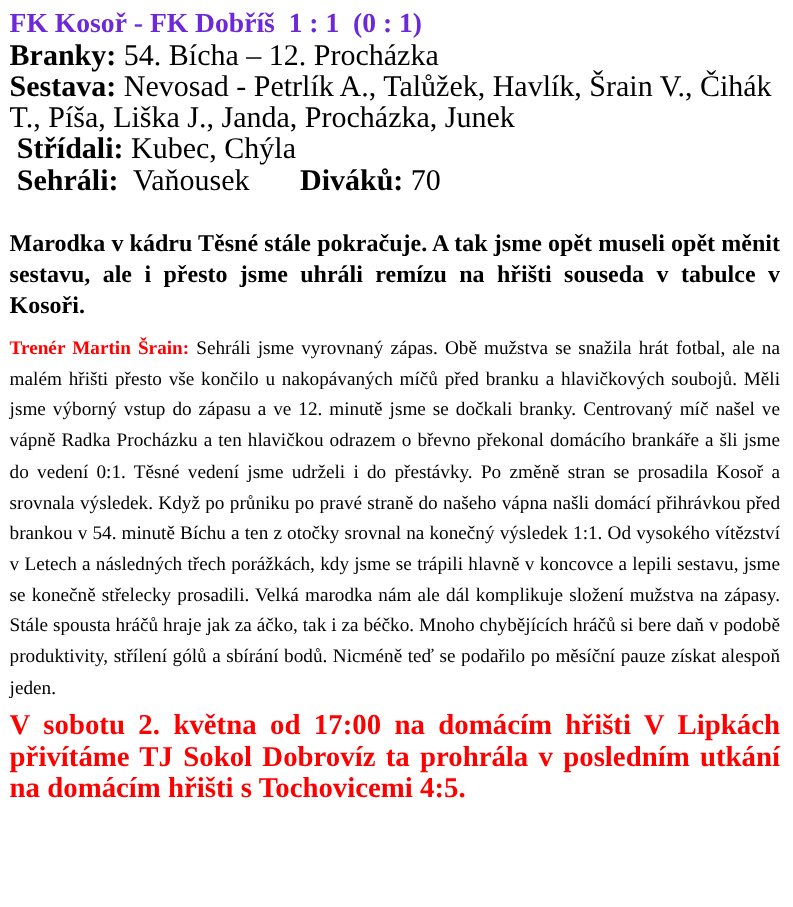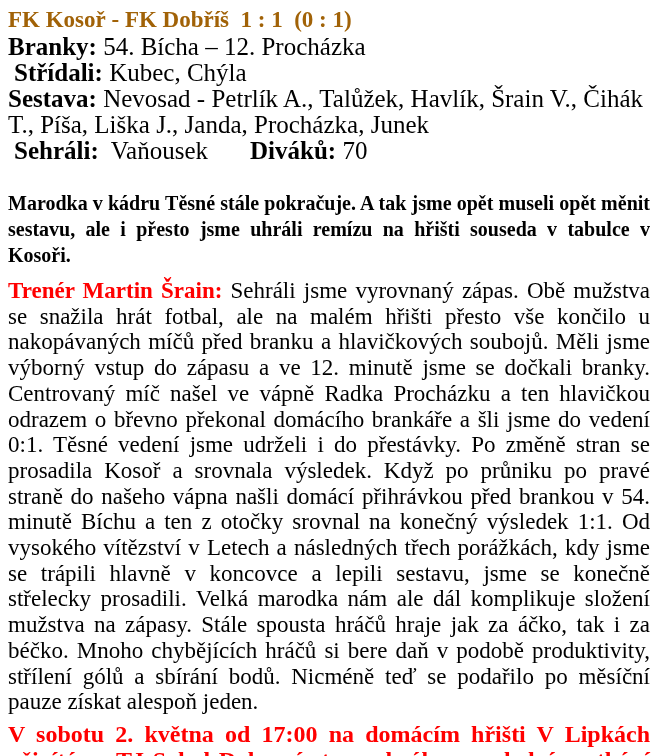--- a/index.html
+++ b/index.html
@@ -3,60 +3,60 @@
   <meta charset="utf-8">
   <style>
     html, body { margin: 0; padding: 0; background: #ffffff; }
     body {
       width: 661px; height: 756px; overflow: hidden;
       font-family: "Liberation Serif", serif;
       color: #000000;
     }
     .page { padding: 6px 11px 0 8px; }
     .title {
-      font-size: 23px; font-weight: bold; color: #a16207;
+      font-size: 23px; font-weight: bold; color: #6d28d9;
       line-height: 28px; margin: 0; white-space: pre;
     }
     .line { font-size: 25px; line-height: 26px; margin: 0; white-space: nowrap; }
     .line.wrap { white-space: normal; }
     .lbl { font-weight: bold; }
     .indent { padding-left: 6px; }
     .stat-row { display: flex; }
     .stat-zk { width: 136px; }
     .stat-ref { width: 236px; }
     .gap { height: 26px; }
     .lead {
       font-size: 20px; line-height: 26px; font-weight: bold;
       text-align: justify; margin: 0 0 10px 0;
     }
     .body-text {
-      font-size: 23px; line-height: 25.7px; text-align: justify; margin: 0 0 6px 0;
+      font-size: 16px; line-height: 25.7px; text-align: justify; margin: 0 0 6px 0;
     }
     .coach { color: #ff0000; font-weight: bold; }
     .next {
       font-size: 24px; line-height: 26px; font-weight: bold; color: #ff0000;
       text-align: justify; margin: 0;
     }
   </style>
 </head>
 <body>
 
 <div class="page">
   <h1 class="title">FK Kosoř - FK Dobříš  1 : 1  (0 : 1)</h1>
 
   <p class="line">
     <span class="lbl">Branky:</span><span> 54. Bícha – 12. Procházka</span>
   </p>
 
+  <p class="line wrap">
+    <span class="lbl">Sestava:</span><span> Nevosad - Petrlík A., Talůžek, Havlík, Šrain V., Čihák T., Píša, Liška J., Janda, Procházka, Junek</span>
+  </p>
+
   <p class="line indent">
     <span class="lbl">Střídali:</span><span> Kubec, Chýla</span>
-  </p>
-
-  <p class="line wrap">
-    <span class="lbl">Sestava:</span><span> Nevosad - Petrlík A., Talůžek, Havlík, Šrain V., Čihák T., Píša, Liška J., Janda, Procházka, Junek</span>
   </p>
 
   <div class="line indent stat-row">
     <span class="stat-ref" style="white-space:pre"><span class="lbl">Sehráli:</span><span>  Vaňousek</span></span>
     <span><span class="lbl">Diváků:</span><span> 70</span></span>
   </div>
 
   <div class="gap"></div>
 
   <p class="lead">Marodka v kádru Těsné stále pokračuje. A tak jsme opět museli opět měnit sestavu, ale i přesto jsme uhráli remízu na hřišti souseda v tabulce v Kosoři.</p>

